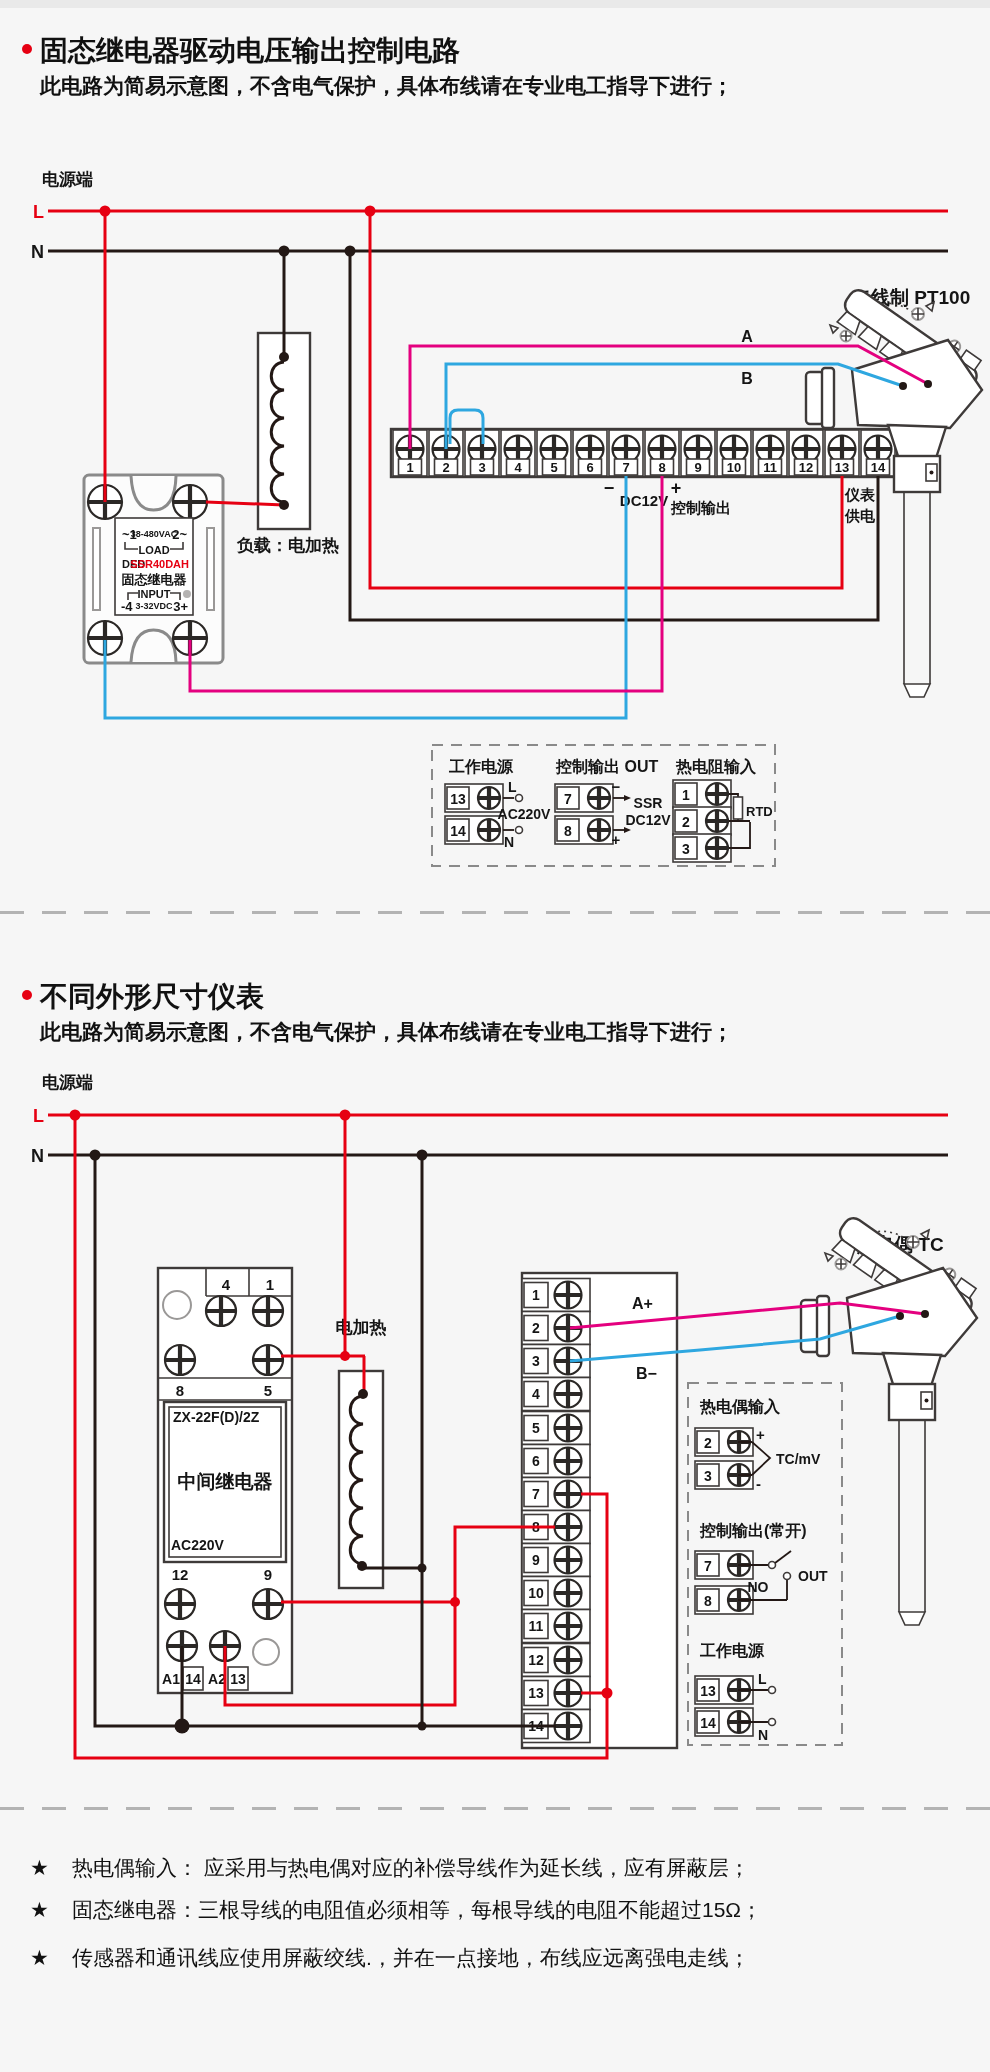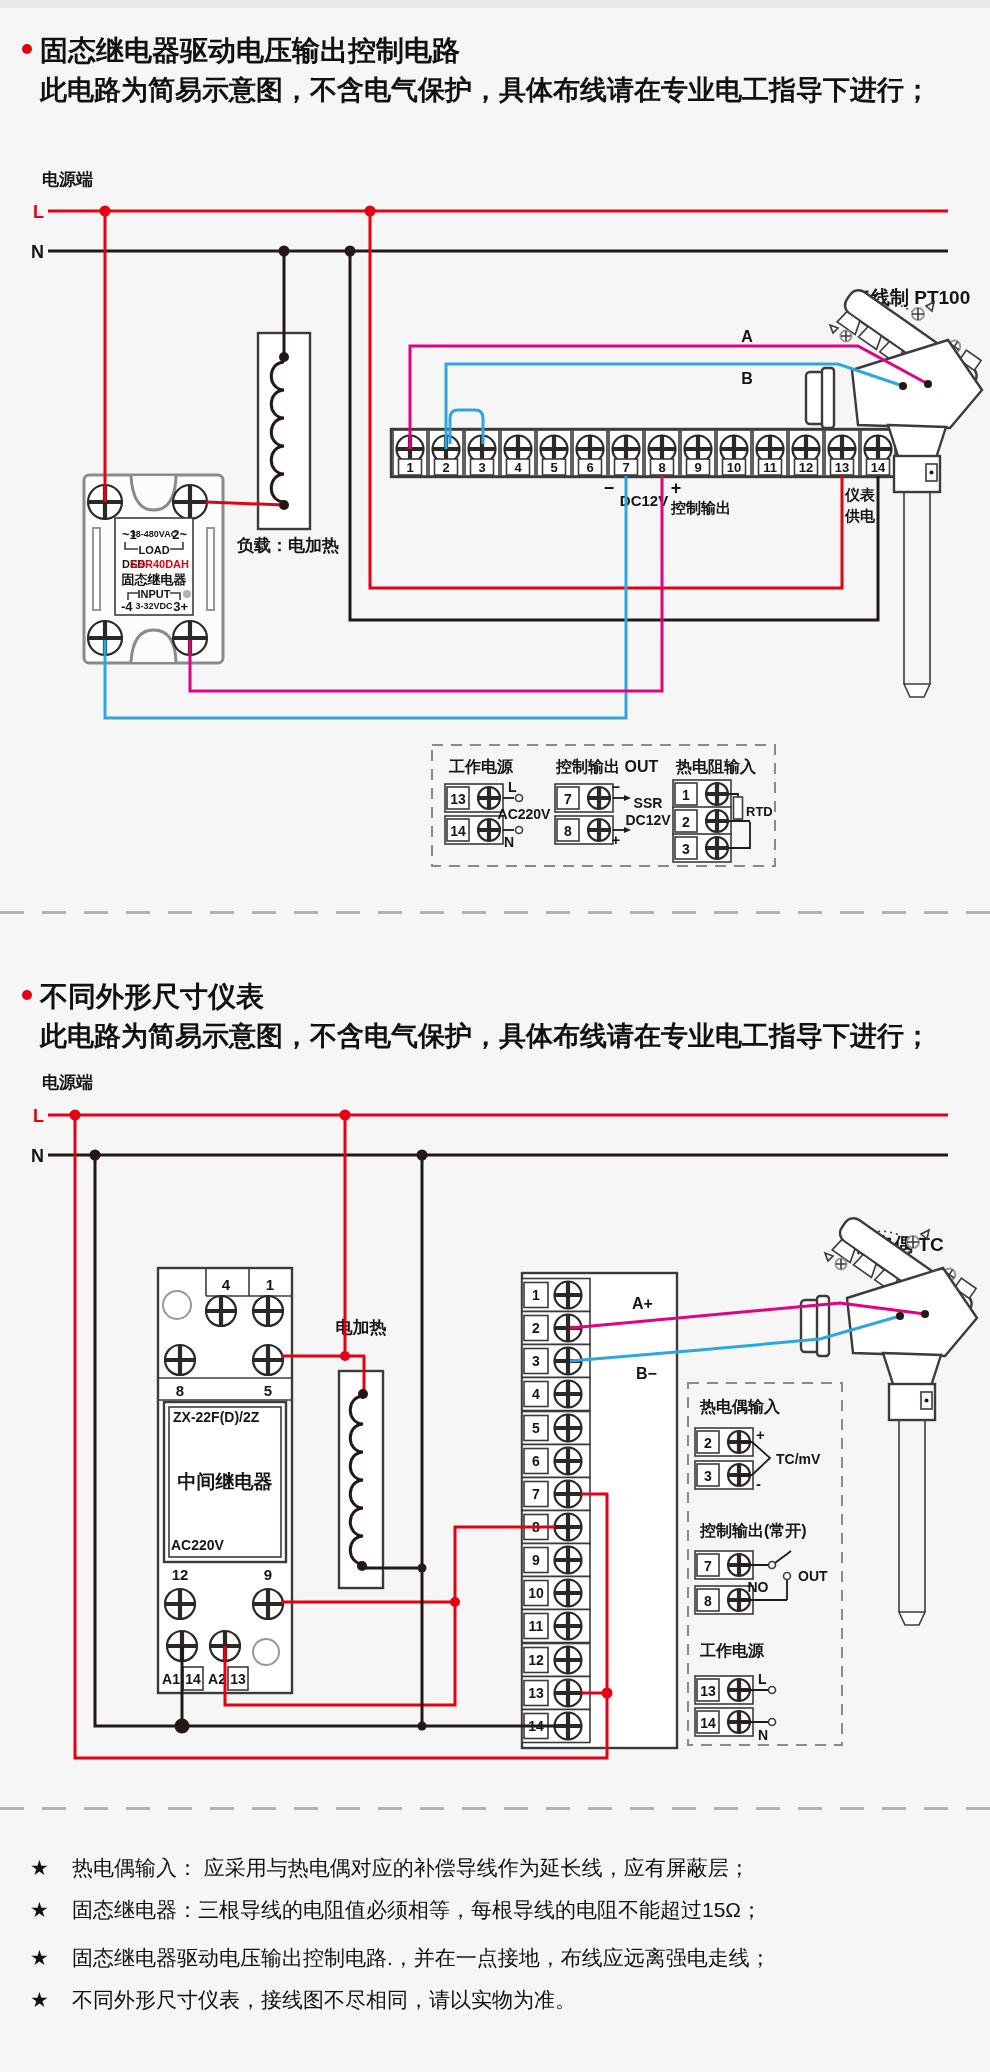--- a/index.html
+++ b/index.html
@@ -1,20 +1,20 @@
 <!DOCTYPE html>
 <html><head>
 <meta charset="utf-8">
 <style>
   html,body{margin:0;padding:0;}
   body{background:#e9e9e9;font-family:"Liberation Sans","DejaVu Sans",sans-serif;}
   #page{position:relative;width:990px;height:2072px;background:#f6f6f6;margin:8px auto;overflow:hidden;}
   .bullet{position:absolute;width:10px;height:10px;border-radius:50%;background:#e60012;}
   .sec-title{position:absolute;font-size:28px;font-weight:bold;color:#111;white-space:nowrap;}
-  .sec-sub{position:absolute;font-size:27px;font-weight:bold;color:#111;white-space:nowrap;}
+  .sec-sub{position:absolute;font-size:21px;font-weight:bold;color:#111;white-space:nowrap;}
   .sep{position:absolute;left:0;width:990px;height:3px;
        background:repeating-linear-gradient(90deg,#b3b3b3 0 24px,rgba(0,0,0,0) 24px 42px);}
   .note{position:absolute;left:30px;font-size:21px;font-weight:normal;color:#111;white-space:nowrap;}
   .note .star{display:inline-block;width:28px;}
   .note .ntext{margin-left:14px;}
   svg{position:absolute;left:0;top:0;}
   svg text{font-family:"Liberation Sans","DejaVu Sans",sans-serif;fill:#151515;font-weight:600;}
   .mid{text-anchor:middle}.end{text-anchor:end}
   .f13{font-size:13px}.f14{font-size:14px}.f15{font-size:15px}.f16{font-size:16px}
   .f17{font-size:17px}.f18{font-size:18px}.f19{font-size:19px}.f9{font-size:9px}.f11{font-size:11px}
@@ -423,16 +423,15 @@
         <circle cx="772" cy="1682" r="3.5" class="cw"></circle>
           <circle cx="772" cy="1714" r="3.5" class="cw"></circle>
         <text x="758" y="1676" class="f14">L</text>
         <text x="758" y="1732" class="f14">N</text>
       </g>
     </g>
   </svg>
 
   <div class="note" style="top:1846px"><span class="star">★</span><span class="ntext">热电偶输入： 应采用与热电偶对应的补偿导线作为延长线，应有屏蔽层；</span></div>
   <div class="note" style="top:1888px"><span class="star">★</span><span class="ntext">固态继电器：三根导线的电阻值必须相等，每根导线的电阻不能超过15Ω；</span></div>
-  <div class="note" style="top:1936px"><span class="star">★</span><span class="ntext">固态继电器驱动电压输出控制电路.，并在一点接地，布线应远离强电走线；</span></div>
-  <div class="note" style="top:1978px"><span class="star">★</span><span class="ntext">不同外形尺寸仪表，接线图不尽相同，请以实物为准。</span></div>
+  <div class="note" style="top:1936px"><span class="star">★</span><span class="ntext">传感器和通讯线应使用屏蔽绞线.，并在一点接地，布线应远离强电走线；</span></div>
 
 </div>
 
 </body></html>

